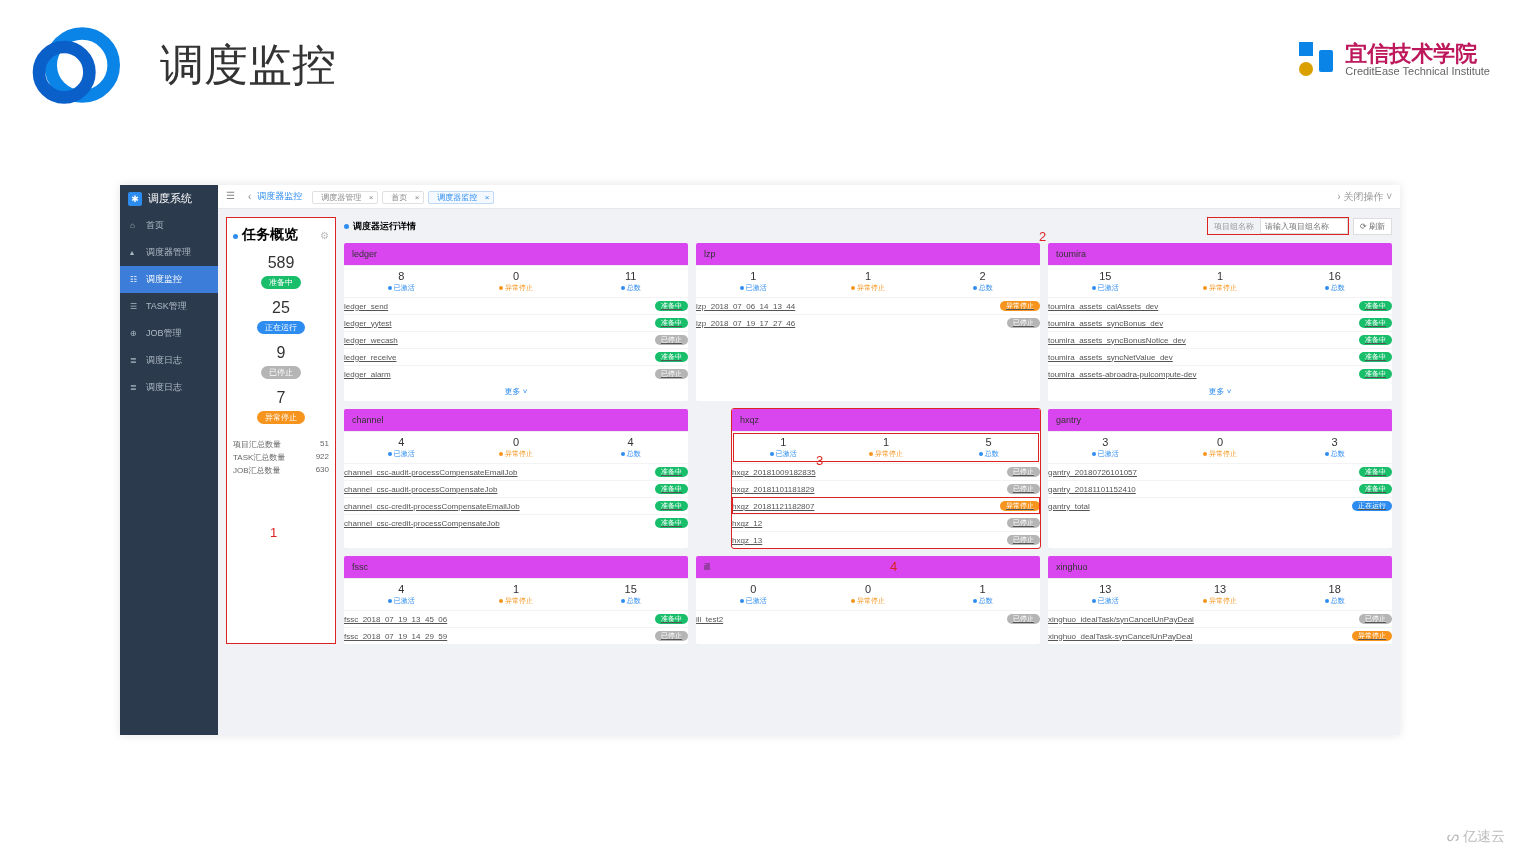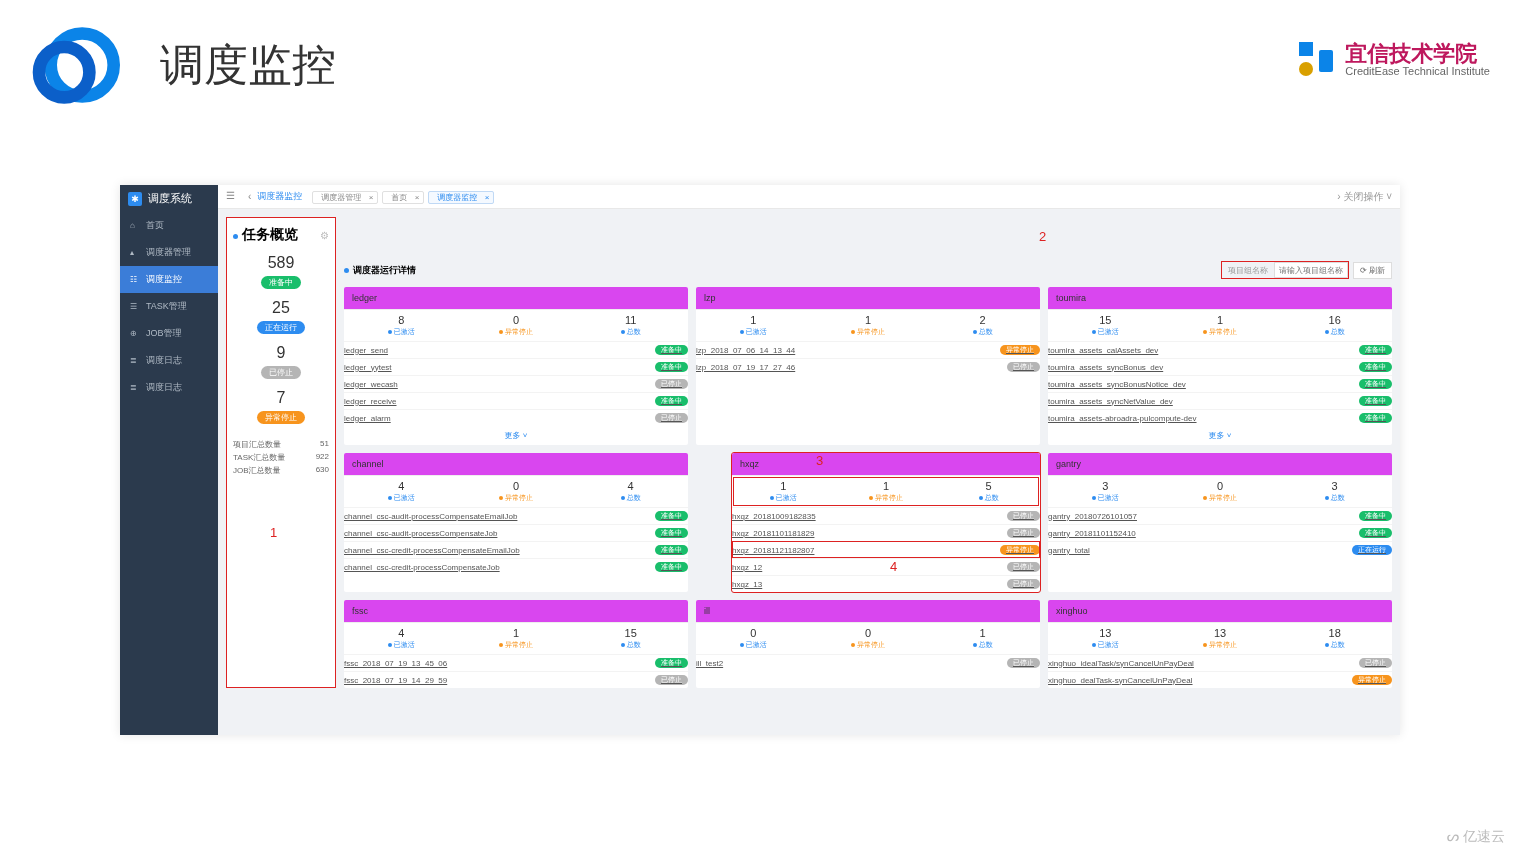--- a/index.html
+++ b/index.html
@@ -47,25 +47,25 @@
 .pill { display: block; width: fit-content; margin: 4px auto 10px; padding: 1px 8px; border-radius: 8px; font-size: 8px; color: #fff; }
 .pill-teal { background: #19be6b; }
 .pill-blue { background: #2d8cf0; }
 .pill-gray { background: #b5b5b5; }
 .pill-orange { background: #f7941d; }
 .ovw-stats { font-size: 8px; color: #666; padding-top: 4px; }
 .ovw-stats div { display: flex; justify-content: space-between; padding: 1px 0; }
 
 
 .detail { flex: 1; }
-.detail-head { display: flex; align-items: center; margin-bottom: 8px; margin-top: 44px; }
+.detail-head { display: flex; align-items: center; margin-bottom: 8px; }
 .detail-title { font-size: 9px; font-weight: 600; }
 .search-box { margin-left: auto; display: flex; align-items: center; border: 1.5px solid #d22; }
 .search-label { font-size: 8px; color: #999; padding: 2px 6px; }
-.search-input { border: 1px solid #ddd; font-size: 8px; padding: 2px 4px; width: 74px; height: 16px; }
+.search-input { border: 1px solid #ddd; font-size: 8px; padding: 2px 4px; width: 88px; height: 16px; }
 .refresh-btn { border: 1px solid #ddd; background: #fff; font-size: 8px; padding: 2px 6px; margin-left: 4px; color: #666; }
 
 .cards-grid { display: grid; grid-template-columns: repeat(3, 1fr); gap: 8px; }
 .card { background: #fff; border-radius: 2px; overflow: hidden; }
 .card.hl { outline: 1.5px solid #d22; margin-left: 36px; }
 .card-head { padding: 6px 8px; font-size: 9px; color: #333; background: #d946ef; border-bottom: 1px solid #eee; font-weight: 500; position: relative; }
 .card-stats { display: flex; padding: 4px 0; }
 .stat { flex: 1; text-align: center; }
 .stat-num { font-size: 11px; color: #333; }
 .stat-lbl { font-size: 7px; margin-top: 1px; }

